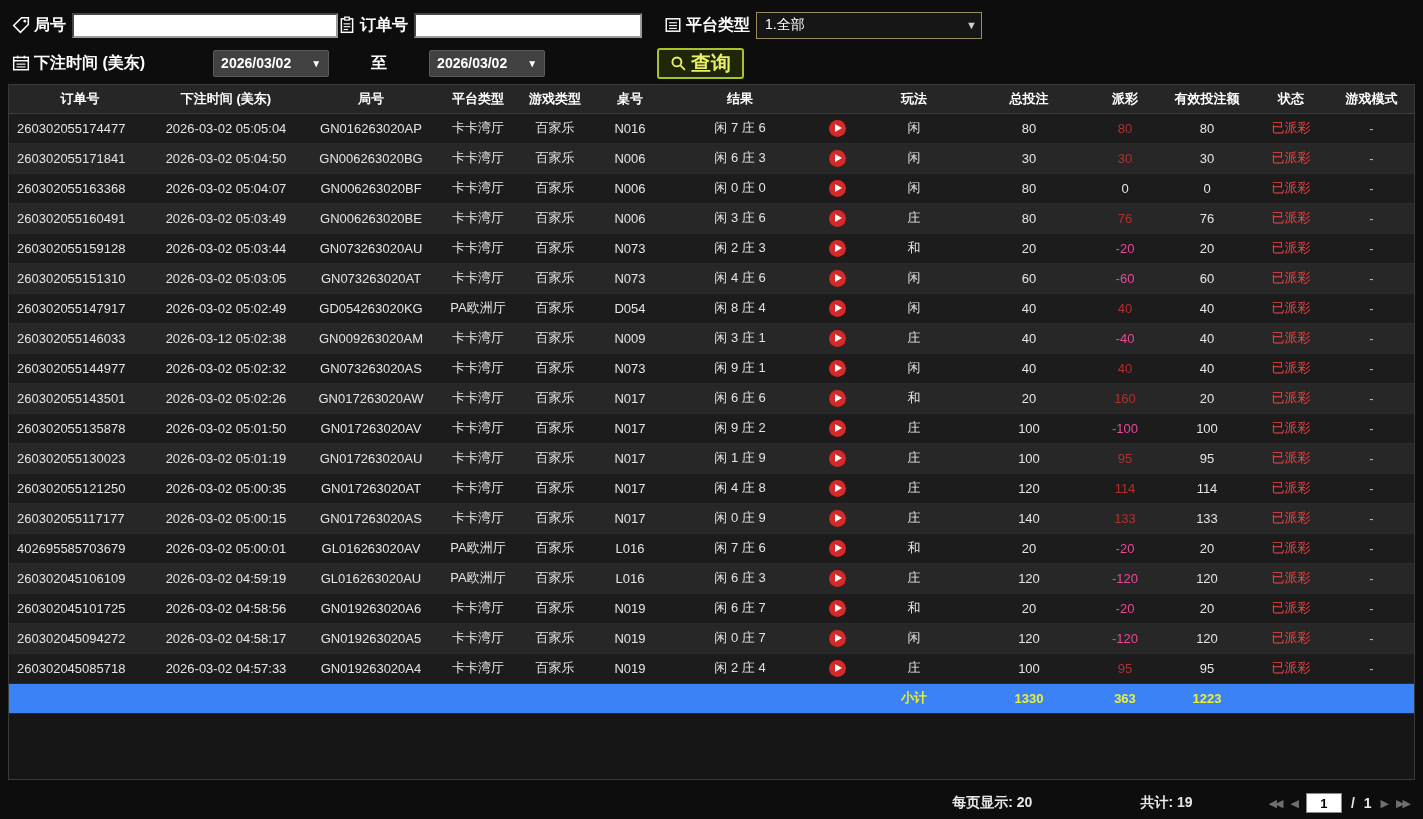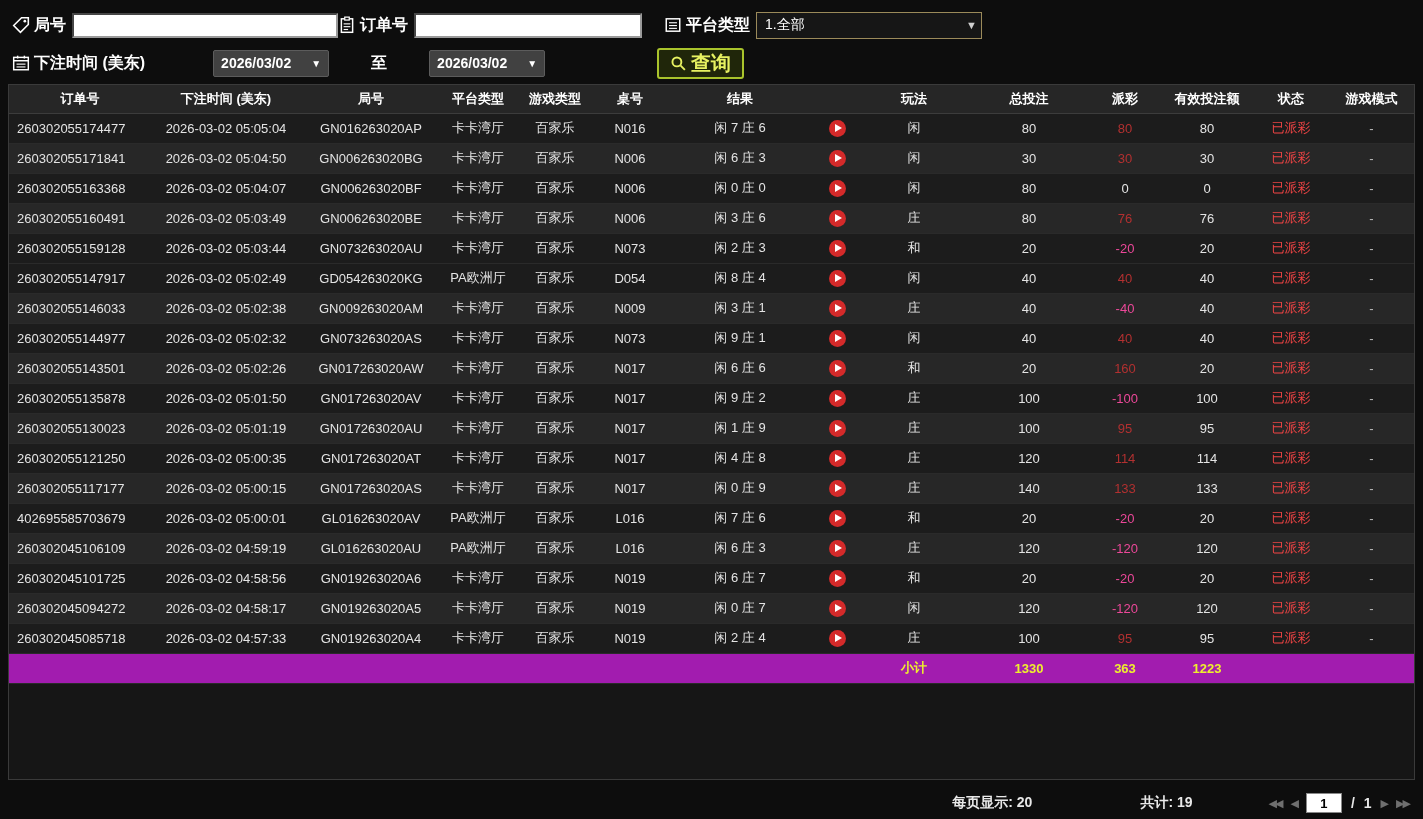--- a/index.html
+++ b/index.html
@@ -56,21 +56,21 @@
   th {
     height:28px; font-weight:bold; color:#fff; background:#262626;
     border-bottom:1px solid #3c3c3c; white-space:nowrap; overflow:hidden;
   }
   td {
     height:30px; text-align:center; white-space:nowrap; overflow:hidden;
     border-bottom:1px solid #2a2a2a; color:#e4e4e4;
   }
   tr.odd  td { background:#1c1c1c; }
   tr.even td { background:#272727; }
-  tr.sum  td { background:#a21caf; }
+  tr.sum  td { background:#3b82f6; }
   .c-left { text-align:left; padding-left:8px; }
   .pos  { color:#b23030; }
   .neg  { color:#ec4899; }
   .zero { color:#e4e4e4; }
   .status { color:#ef4444;margin-top:8px; }
   .mode { color:#bdbdbd; }
   .sumlabel, .sumval { color:#eef02d; font-weight:bold; }
   .playbtn {
     display:inline-flex; width:17px; height:17px; border-radius:50%;
     background:#d42a2a; align-items:center; justify-content:center;
@@ -291,41 +291,59 @@
             <td><span class="playbtn">
                 <span class="playtri"></span>
               </span></td>
             <td>和</td>
             <td>20</td>
             <td class="neg">-20</td>
             <td>20</td>
             <td class="status">已派彩</td>
             <td class="mode">-</td>
           </tr>
+          <tr class="even">
+            <td class="c-left">260302055151310</td>
+            <td>2026-03-02 05:03:05</td>
+            <td>GN073263020AT</td>
+            <td>卡卡湾厅</td>
+            <td>百家乐</td>
+            <td>N073</td>
+            <td>闲 4 庄 6</td>
+            <td><span class="playbtn">
+                <span class="playtri"></span>
+              </span></td>
+            <td>闲</td>
+            <td>60</td>
+            <td class="neg">-60</td>
+            <td>60</td>
+            <td class="status">已派彩</td>
+            <td class="mode">-</td>
+          </tr>
           <tr class="odd">
             <td class="c-left">260302055147917</td>
             <td>2026-03-02 05:02:49</td>
             <td>GD054263020KG</td>
             <td>PA欧洲厅</td>
             <td>百家乐</td>
             <td>D054</td>
             <td>闲 8 庄 4</td>
             <td><span class="playbtn">
                 <span class="playtri"></span>
               </span></td>
             <td>闲</td>
             <td>40</td>
             <td class="pos">40</td>
             <td>40</td>
             <td class="status">已派彩</td>
             <td class="mode">-</td>
           </tr>
           <tr class="even">
             <td class="c-left">260302055146033</td>
-            <td>2026-03-02 05:02:38</td>
+            <td>2026-03-12 05:02:38</td>
             <td>GN009263020AM</td>
             <td>卡卡湾厅</td>
             <td>百家乐</td>
             <td>N009</td>
             <td>闲 3 庄 1</td>
             <td><span class="playbtn">
                 <span class="playtri"></span>
               </span></td>
             <td>庄</td>
             <td>40</td>

